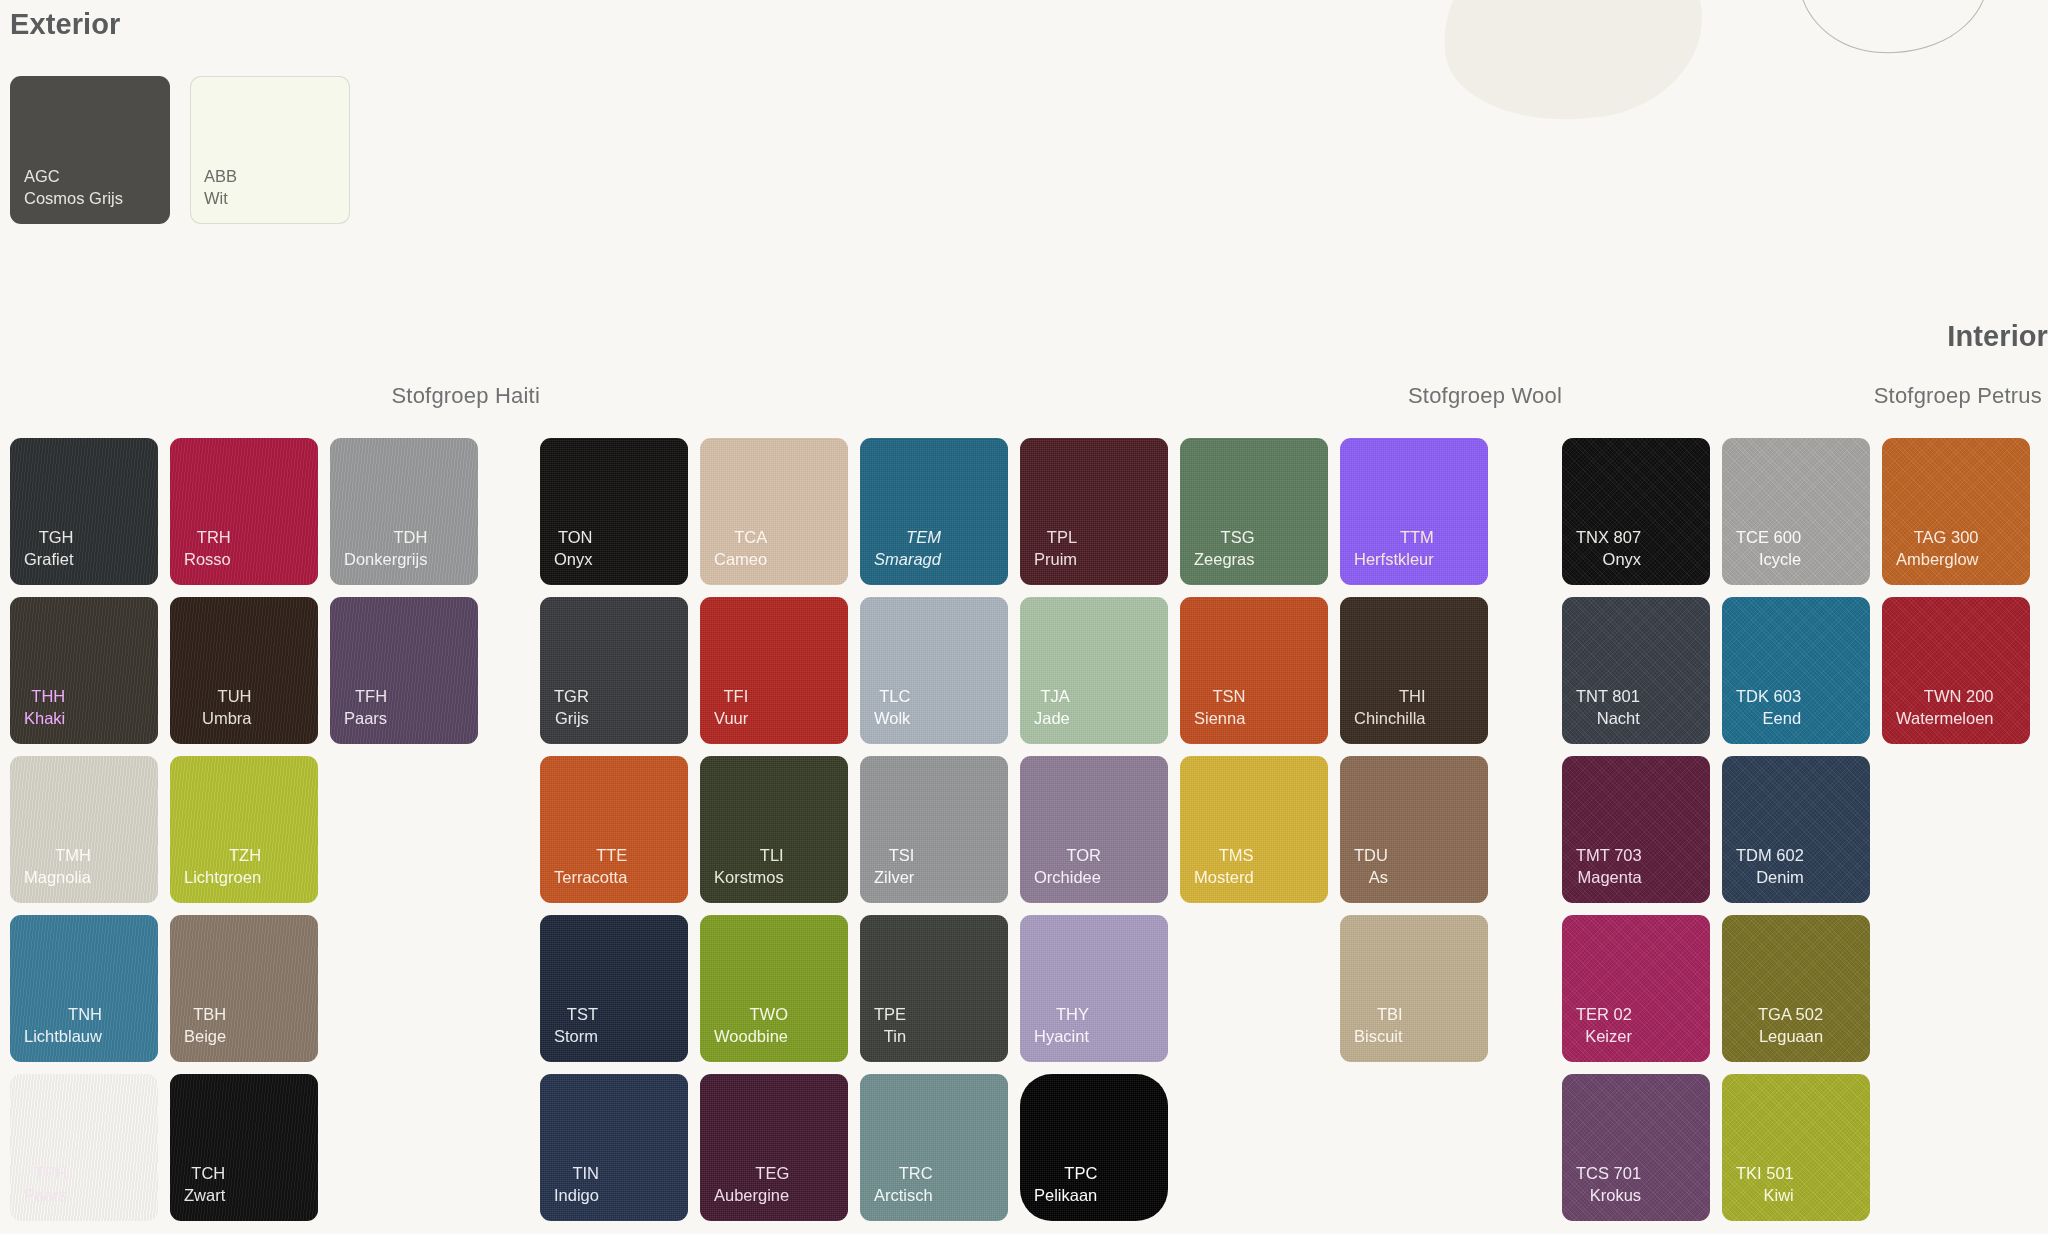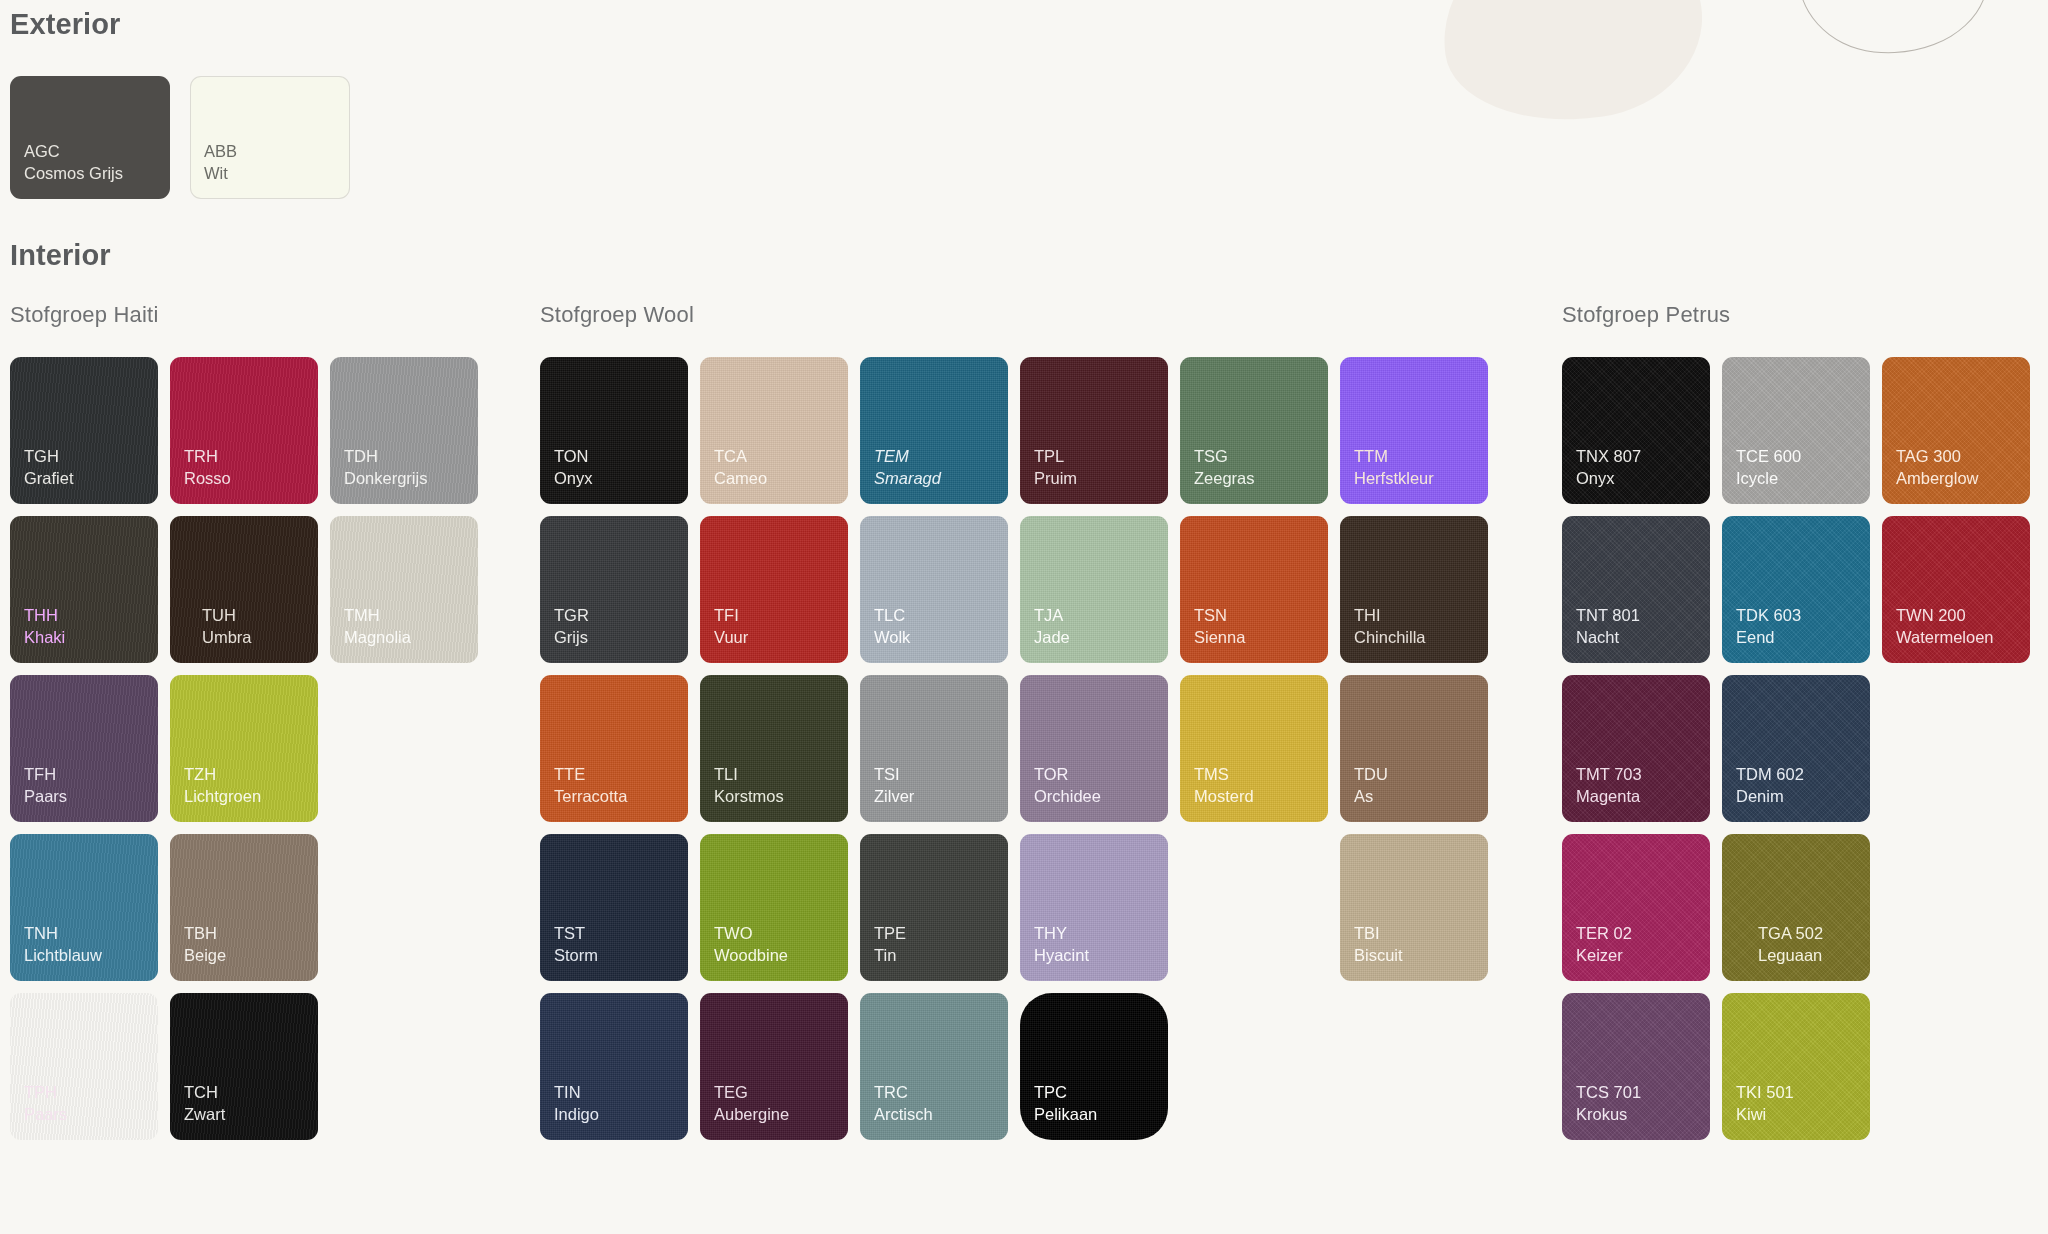--- a/index.html
+++ b/index.html
@@ -64,21 +64,21 @@
   .interior-title { padding-top: 0; }
 
   
   .exterior-row {
     display: flex;
     gap: 20px;
     margin-top: 35px;
   }
 
   
-  .interior-block { margin-top: 40px; }
+  .interior-block { margin-top: 96px; text-align: right; }
 
   .groups {
     display: flex;
     margin-top: 30px;
     align-items: flex-start;
   }
   .group { flex: 0 0 auto; }
   .group-haiti  { width: 530px; }
   .group-wool   { width: 1022px; }
   .group-petrus { width: 480px; }
@@ -158,21 +158,21 @@
 
   .swatch-empty {
     width: 148px;
     height: 147px;
     background: transparent;
   }
 
   
   .swatch-ext {
     width: 160px;
-    height: 123px;
+    height: 148px;
     border-radius: 11px;
   }
 </style>
 </head>
 <body>
 
 <div class="decor-layer">
   <div class="blob-filled"></div>
   <div class="blob-outline"></div>
 </div>
@@ -226,30 +226,30 @@
                 <span class="swatch-code">THH</span>
                 <span class="swatch-name">Khaki</span>
               </div>
             </div>
             <div class="swatch  tex-haiti" title="TUH Umbra" style="background: rgb(49, 35, 26);">
               <div class="swatch-label" style="color: rgb(230, 224, 216); padding-left: 32px;">
                 <span class="swatch-code">TUH</span>
                 <span class="swatch-name">Umbra</span>
               </div>
             </div>
+            <div class="swatch  tex-haiti" title="TFH Paars" style="background: rgb(90, 70, 98);">
+              <div class="swatch-label" style="color: rgb(235, 228, 238);">
+                <span class="swatch-code">TFH</span>
+                <span class="swatch-name">Paars</span>
+              </div>
+            </div>
             <div class="swatch  tex-haiti" title="TMH Magnolia" style="background: rgb(216, 213, 201);">
               <div class="swatch-label" style="color: rgb(251, 251, 248);">
                 <span class="swatch-code">TMH</span>
                 <span class="swatch-name">Magnolia</span>
-              </div>
-            </div>
-            <div class="swatch  tex-haiti" title="TFH Paars" style="background: rgb(90, 70, 98);">
-              <div class="swatch-label" style="color: rgb(235, 228, 238);">
-                <span class="swatch-code">TFH</span>
-                <span class="swatch-name">Paars</span>
               </div>
             </div>
             <div class="swatch  tex-haiti" title="TZH Lichtgroen" style="background: rgb(181, 194, 53);">
               <div class="swatch-label" style="color: rgb(247, 248, 232);">
                 <span class="swatch-code">TZH</span>
                 <span class="swatch-name">Lichtgroen</span>
               </div>
             </div>
             <div class="swatch-empty"></div>
             <div class="swatch  tex-haiti" title="TNH Lichtblauw" style="background: rgb(60, 125, 154);">

